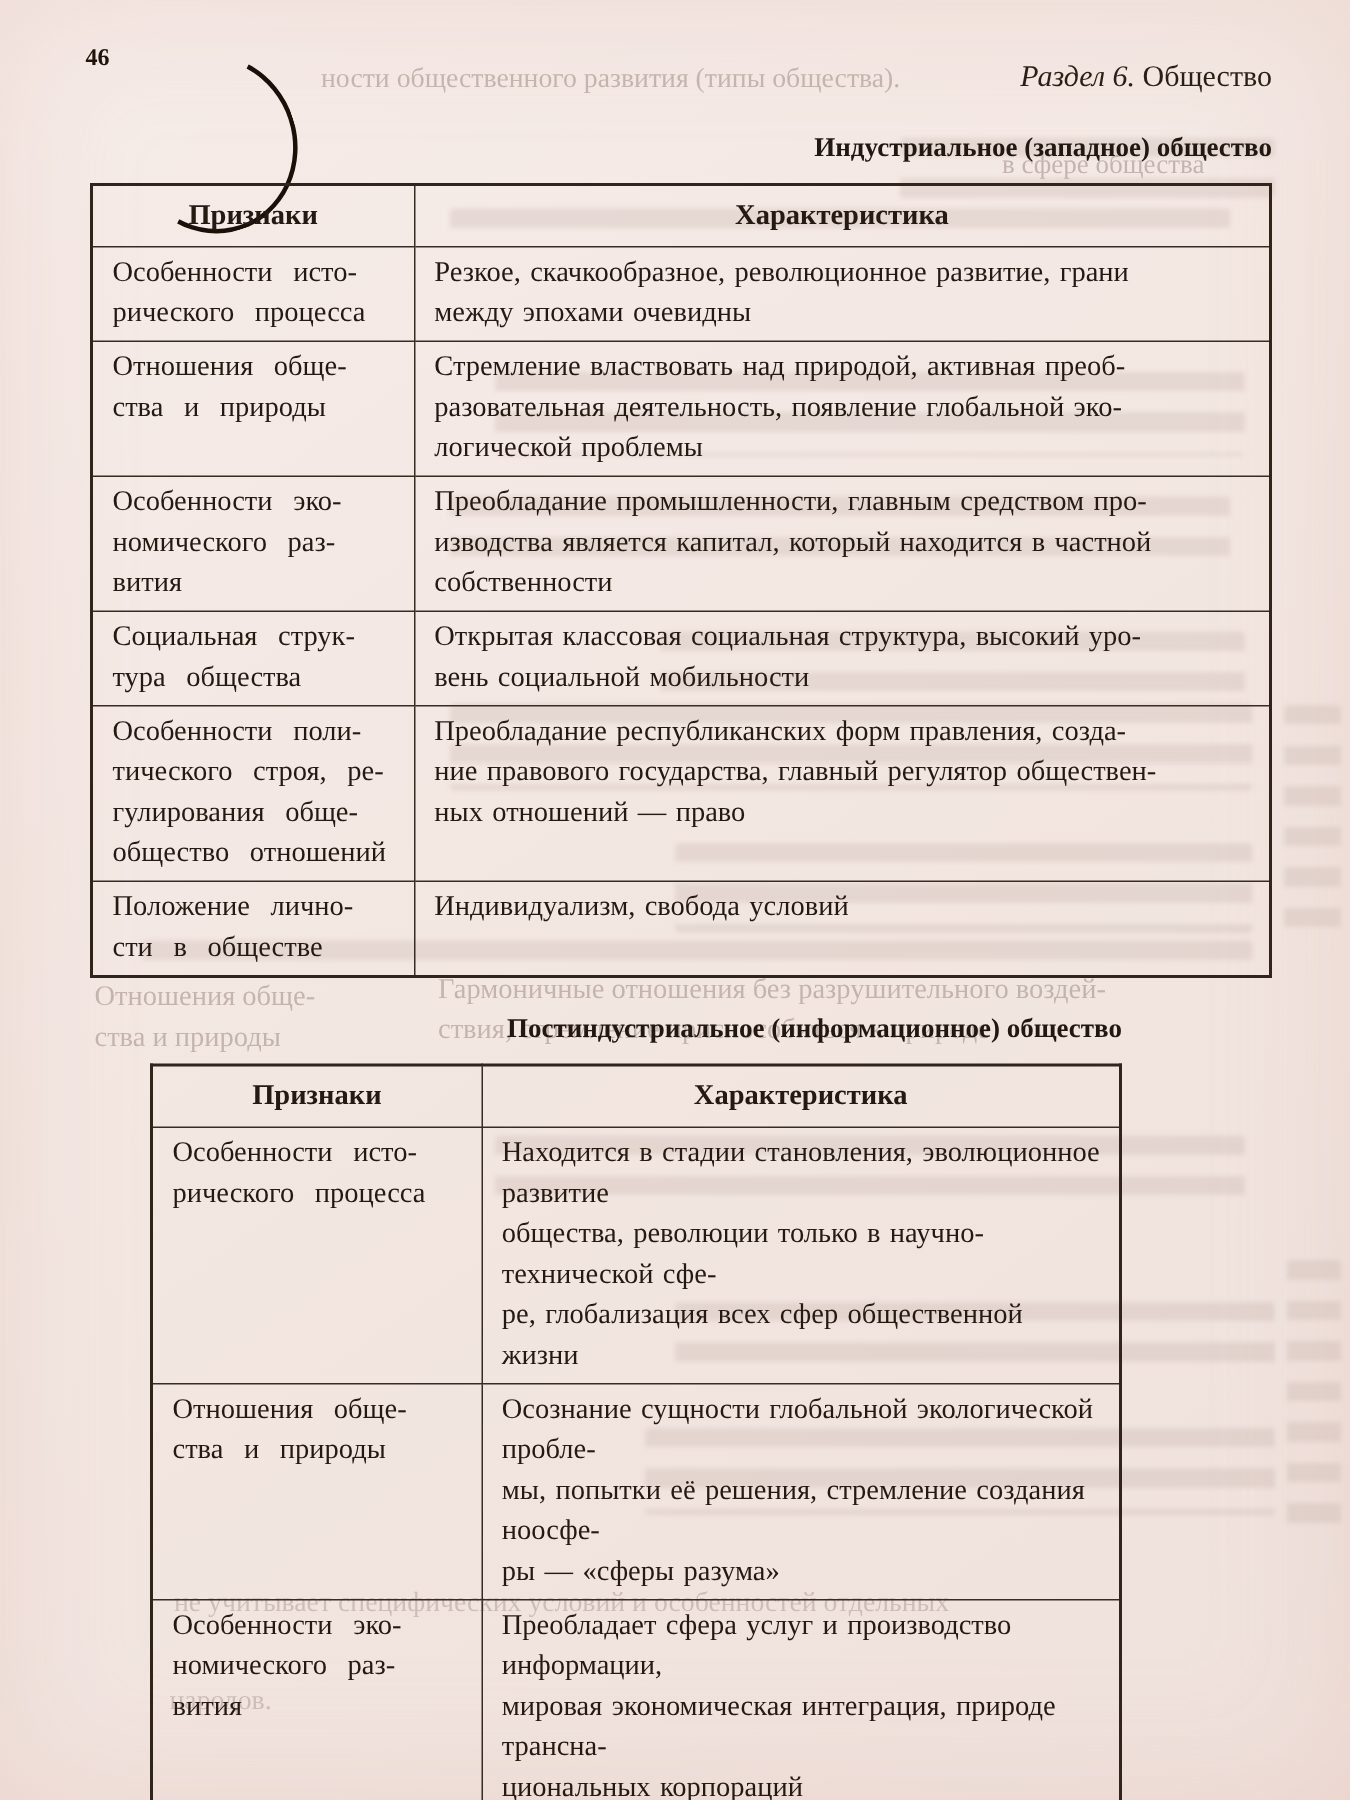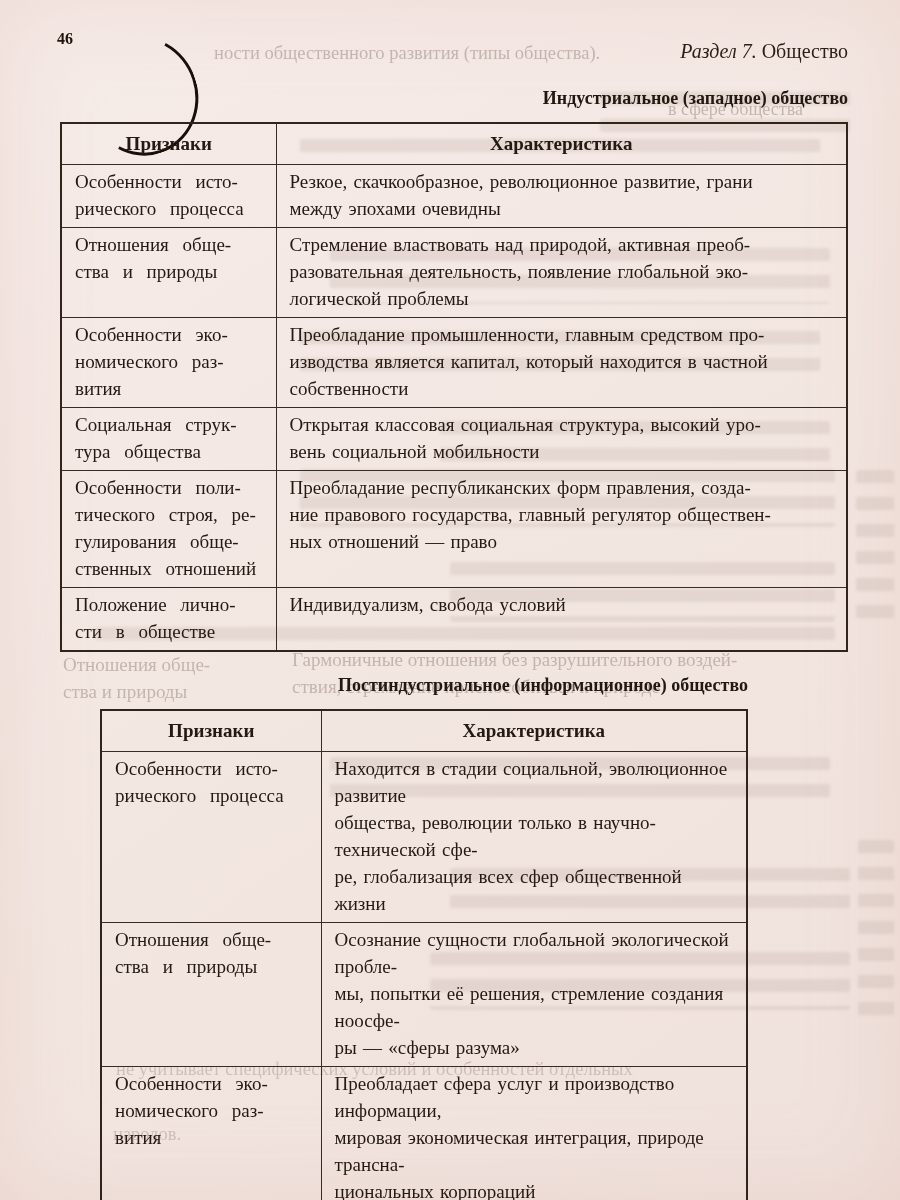--- a/index.html
+++ b/index.html
@@ -78,21 +78,21 @@
     <div class="smudge" style="left:856px;top:470px;width:38px;height:150px;"></div>
     <div class="smudge" style="left:858px;top:840px;width:36px;height:180px;"></div>
   </div>
 
   <div class="layer-content">
 
     <div class="page-number">46</div>
     <div class="corner-arc"></div>
 
     <div class="running-head">
-      <span class="sec-label">Раздел 7.</span>
+      <span class="sec-label">Раздел 6.</span>
       <span> </span>
       <span class="sec-title">Общество</span>
     </div>
 
     <div class="table-block" id="table-block-1">
       <div class="table-title">Индустриальное (западное) общество</div>
       <table id="table-1">
         <colgroup>
             <col class="col-feature">
             <col class="col-characteristic">
@@ -126,21 +126,21 @@
         <tr>
           <td class="feature-cell">Социальная струк-
 тура общества</td>
           <td class="characteristic-cell">Открытая классовая социальная структура, высокий уро-
 вень социальной мобильности</td>
         </tr>
         <tr>
           <td class="feature-cell">Особенности поли-
 тического строя, ре-
 гулирования обще-
-ственных отношений</td>
+общество отношений</td>
           <td class="characteristic-cell">Преобладание республиканских форм правления, созда-
 ние правового государства, главный регулятор обществен-
 ных отношений — право</td>
         </tr>
         <tr>
           <td class="feature-cell">Положение лично-
 сти в обществе</td>
           <td class="characteristic-cell">Индивидуализм, свобода условий</td>
         </tr>
       </tbody>
@@ -155,21 +155,21 @@
             <col class="col-characteristic">
           </colgroup>
         <tbody>
             <tr>
           <th>Признаки</th>
           <th>Характеристика</th>
         </tr>
         <tr>
           <td class="feature-cell">Особенности исто-
 рического процесса</td>
-          <td class="characteristic-cell">Находится в стадии социальной, эволюционное развитие
+          <td class="characteristic-cell">Находится в стадии становления, эволюционное развитие
 общества, революции только в научно-технической сфе-
 ре, глобализация всех сфер общественной жизни</td>
         </tr>
         <tr>
           <td class="feature-cell">Отношения обще-
 ства и природы</td>
           <td class="characteristic-cell">Осознание сущности глобальной экологической пробле-
 мы, попытки её решения, стремление создания ноосфе-
 ры — «сферы разума»</td>
         </tr>

